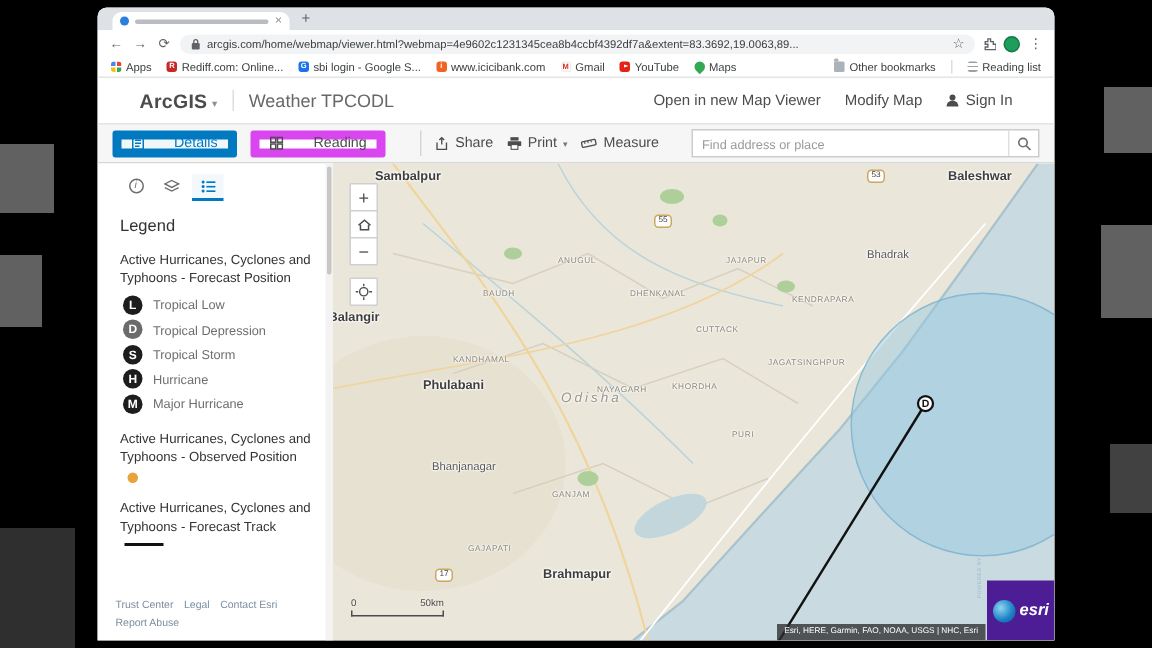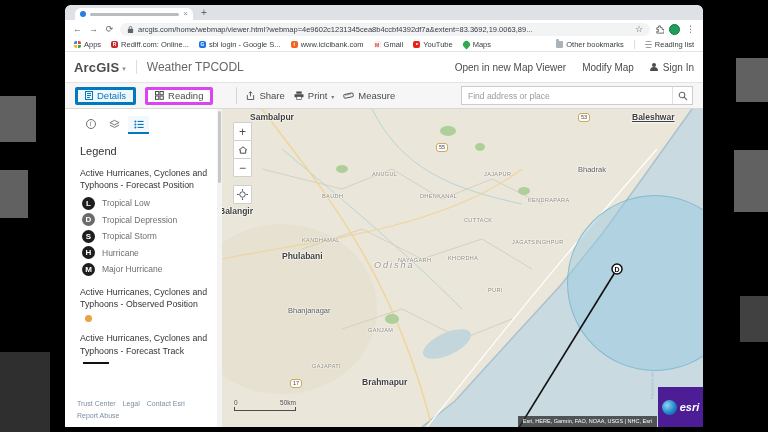--- a/index.html
+++ b/index.html
@@ -37,34 +37,34 @@
   .fav-yt{background:#e62117;position:relative;border-radius:2px;}
   .fav-yt::after{content:"";position:absolute;left:2.4px;top:1.8px;border-left:3px solid #fff;border-top:1.7px solid transparent;border-bottom:1.7px solid transparent;}
   .fav-pin{background:#34a853;border-radius:50% 50% 50% 0;transform:rotate(-45deg);}
   .fav-folder{background:#aab2ba;border-radius:1px;position:relative;}
   .fav-folder::before{content:"";position:absolute;left:0;top:-1.6px;width:3px;height:1.6px;background:#aab2ba;border-radius:1px 1px 0 0;}
   .fav-read{background:repeating-linear-gradient(#9aa0a6 0 1px,#fff 1px 3px);}
   .bm-spacer{flex:1;}
   .bm-sep{width:1px;height:9px;background:#ddd;flex:0 0 auto;}
 
   
-  .appheader{position:absolute;left:0;top:47px;right:0;height:30px;background:#fff;display:flex;align-items:center;padding:0 9px;}
+  .appheader{position:absolute;left:0;top:47px;right:0;height:30px;background:#fff;display:flex;align-items:center;padding:0 28px;}
   .brand{font-size:13px;font-weight:bold;color:#4c4c4c;letter-spacing:.2px;}
   .brand-caret{font-size:7px;color:#909090;margin:3px 0 0 3px;}
   .hdr-div{width:1px;height:14px;background:#ddd;margin:0 10px;}
   .maptitle{font-size:12px;color:#676767;}
   .hdr-right{margin-left:auto;display:flex;align-items:center;gap:16px;font-size:10px;color:#4c4c4c;}
   .hdr-link{display:flex;align-items:center;gap:4px;}
   .person{width:9px;height:9px;position:relative;display:inline-block;}
   .person::before{content:"";position:absolute;left:2.5px;top:0;width:4px;height:4px;border-radius:50%;background:#4c4c4c;}
   .person::after{content:"";position:absolute;left:.5px;top:4.8px;width:8px;height:4px;border-radius:4px 4px 0 0;background:#4c4c4c;}
 
   
   .toolbar{position:absolute;left:0;top:77px;right:0;height:27px;background:#f6f6f6;border-top:1px solid #e4e4e4;border-bottom:1px solid #d8d8d8;display:flex;align-items:center;padding:0 10px;gap:9px;}
-  .tbtn{height:18px;display:flex;align-items:center;gap:4px;padding:0 7px;background:#fff;border:3px solid #d946ef;border-radius:2px;font-size:9.5px;color:#4c4c4c;}
+  .tbtn{height:18px;display:flex;align-items:center;gap:20px;padding:0 7px;background:#fff;border:6px solid #d946ef;border-radius:2px;font-size:9.5px;color:#4c4c4c;}
   .tbtn.active{border-color:#0079c1;color:#0079c1;background:#f0f7fb;}
   .tb-div{width:1px;height:17px;background:#d5d5d5;margin-left:14px;}
   .tbtool{display:flex;align-items:center;gap:4px;font-size:9.5px;color:#4c4c4c;}
   .caret{font-size:6px;color:#777;margin-top:1px;}
   .search{margin-left:auto;width:232px;height:19px;background:#fff;border:1px solid #ccc;display:flex;align-items:center;}
   .search input{flex:1;border:0;outline:0;font-size:8.5px;color:#333;padding:0 6px;height:100%;background:transparent;}
   .search input::placeholder{color:#9a9a9a;}
   .sbtn{width:20px;height:100%;border-left:1px solid #e0e0e0;display:flex;align-items:center;justify-content:center;}
 
   
@@ -348,21 +348,21 @@
         <div class="cone"></div>
 
         <svg class="layer" viewBox="0 0 481 318" preserveAspectRatio="none">
           <line x1="290" y1="330" x2="395" y2="160" stroke="#111" stroke-width="1.6"></line>
           <circle cx="395" cy="160" r="5" fill="#fff" stroke="#111" stroke-width="1.5"></circle>
           <text x="395" y="162.6" text-anchor="middle" font-size="7" font-weight="bold" fill="#111">D</text>
         </svg>
 
         <div>
             <div class="map-label city" style="left: 28px; top: 3px;">Sambalpur</div>
-            <div class="map-label city" style="left: 410px; top: 3px; text-decoration: underline;">Baleshwar</div>
+            <div class="map-label city" style="left: 410px; top: 3px;">Baleshwar</div>
             <div class="map-label town" style="left: 356px; top: 56px;">Bhadrak</div>
             <div class="map-label city" style="left: -3px; top: 97px;">Balangir</div>
             <div class="map-label city" style="left: 60px; top: 142px;">Phulabani</div>
             <div class="map-label state" style="left: 120px; top: 151px;">Odisha</div>
             <div class="map-label town" style="left: 66px; top: 197px;">Bhanjanagar</div>
             <div class="map-label city" style="left: 140px; top: 268px;">Brahmapur</div>
             <div class="map-label district" style="left: 100px; top: 84px;">BAUDH</div>
             <div class="map-label district" style="left: 150px; top: 62px;">ANUGUL</div>
             <div class="map-label district" style="left: 198px; top: 84px;">DHENKANAL</div>
             <div class="map-label district" style="left: 262px; top: 62px;">JAJAPUR</div>

